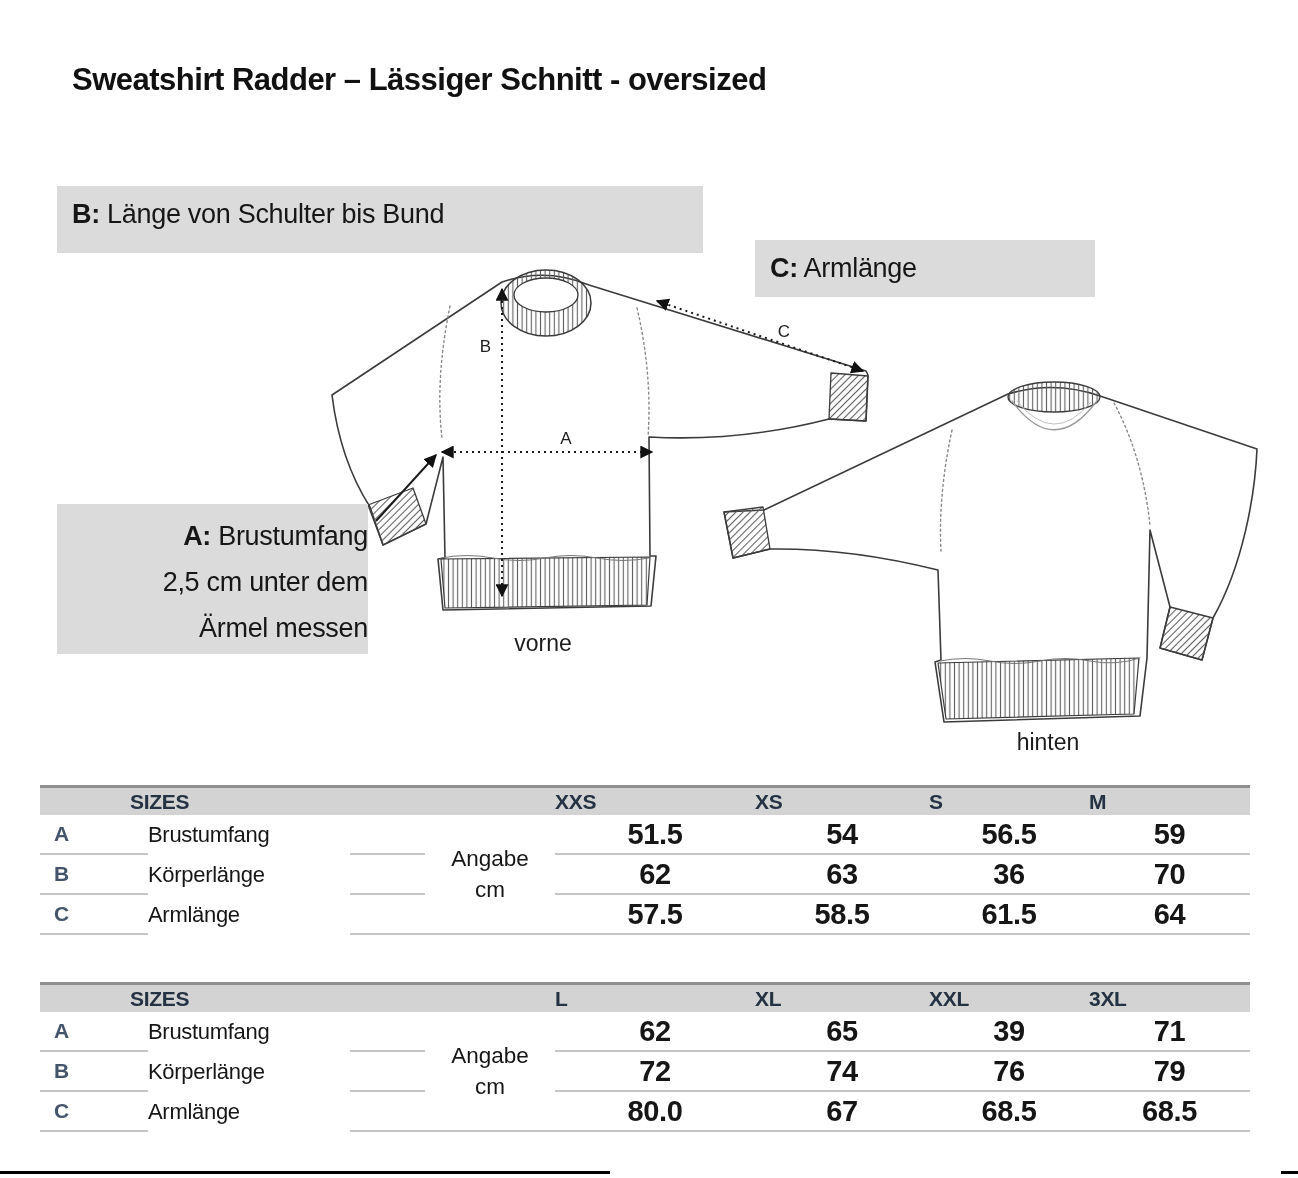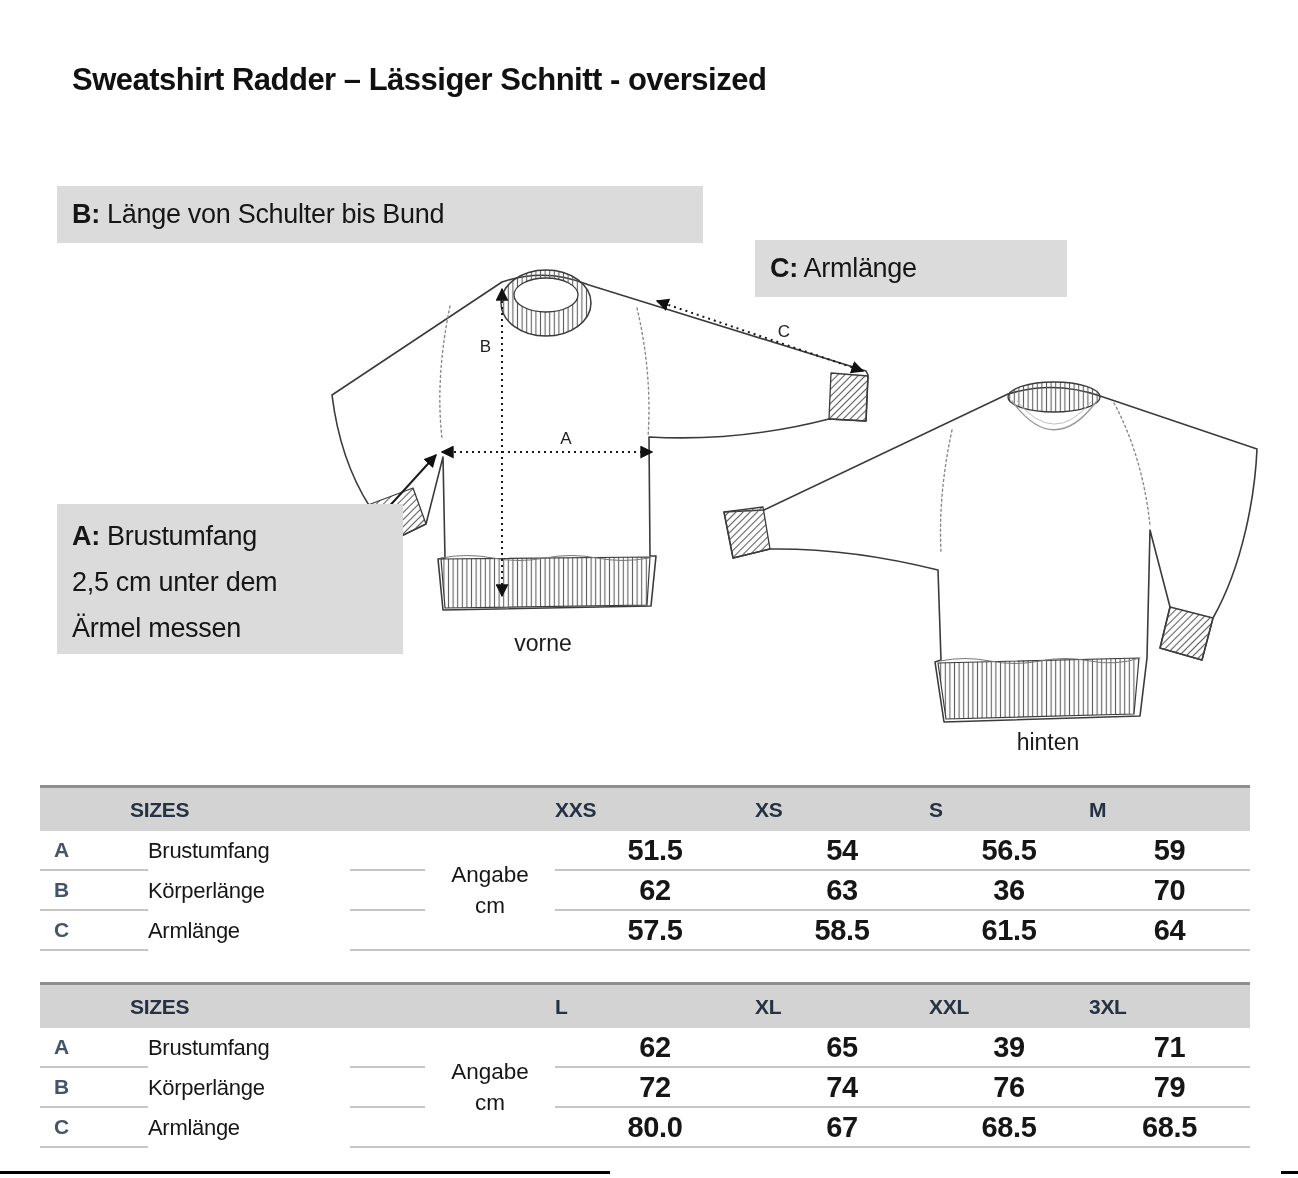--- a/index.html
+++ b/index.html
@@ -14,34 +14,34 @@
   }
   *{margin:0;padding:0;box-sizing:border-box;}
   html,body{background:#fff;}
   body{font-family:"Liberation Sans","DejaVu Sans",sans-serif;color:var(--text);}
   .page{position:relative;width:1298px;height:1178px;background:var(--page-bg);overflow:hidden;}
 
   .title{position:absolute;left:72px;top:62px;font-size:31px;font-weight:700;letter-spacing:-0.5px;color:#111;white-space:nowrap;}
 
   .callout{position:absolute;background:var(--box-bg);font-size:27px;letter-spacing:-0.3px;z-index:3;}
   .callout .key{font-weight:700;}
-  .callout-b{left:57px;top:186px;width:646px;height:57px;line-height:57px;padding-left:15px;}
-  .callout-c{left:755px;top:240px;width:312px;height:57px;line-height:57px;padding-left:15px;}
-  .callout-a{left:57px;top:504px;width:346px;height:150px;padding:9px 6px 0 15px;line-height:46px;}
+  .callout-b{left:57px;top:186px;width:646px;height:67px;line-height:57px;padding-left:15px;}
+  .callout-c{left:755px;top:240px;width:340px;height:57px;line-height:57px;padding-left:15px;}
+  .callout-a{left:57px;top:504px;width:311px;height:150px;padding:9px 0 0 15px;line-height:46px;text-align:right;}
 
   .diagram-svg{position:absolute;left:320px;top:265px;width:970px;height:510px;z-index:1;}
   .diagram-svg text{font-family:"Liberation Sans","DejaVu Sans",sans-serif;}
   .garment-label{font-size:23px;fill:#1c1c1c;}
   .measure-letter{font-size:17px;fill:#222;}
 
   .size-table{position:absolute;left:40px;width:1210px;z-index:2;}
   .table-1{top:785px;}
   .table-2{top:982px;}
   .st-header,.st-body{display:grid;grid-template-columns:108px 202px 75px 130px 200px 174px 160px 161px;}
-  .st-header{height:46px;background:var(--header-bg);border-top:3px solid var(--header-top-border);align-items:center;}
+  .st-header{height:30px;background:var(--header-bg);border-top:3px solid var(--header-top-border);align-items:center;}
   .st-sizes-label{grid-column:1/3;padding-left:90px;font-size:21px;font-weight:700;letter-spacing:-0.3px;color:var(--header-text);}
   .st-size{font-size:21px;font-weight:700;letter-spacing:-0.3px;color:var(--header-text);}
   .st-body{grid-template-rows:repeat(3,40px);}
   .st-cell{display:flex;align-items:center;}
   .cell-letter{padding-left:14px;font-size:21px;font-weight:700;color:var(--letter-color);border-bottom:2px solid var(--divider);}
   .cell-label{font-size:22px;letter-spacing:-0.3px;}
   .cell-spacer{border-bottom:2px solid var(--divider);}
   .cell-unit{grid-column:4;grid-row:1/4;flex-direction:column;justify-content:center;font-size:22.5px;line-height:31px;text-align:center;border-bottom:2px solid var(--divider);}
   .cell-value{justify-content:center;font-size:29px;font-weight:700;letter-spacing:-0.3px;border-bottom:2px solid var(--divider);}
   .r1{grid-row:1;} .r2{grid-row:2;} .r3{grid-row:3;}

